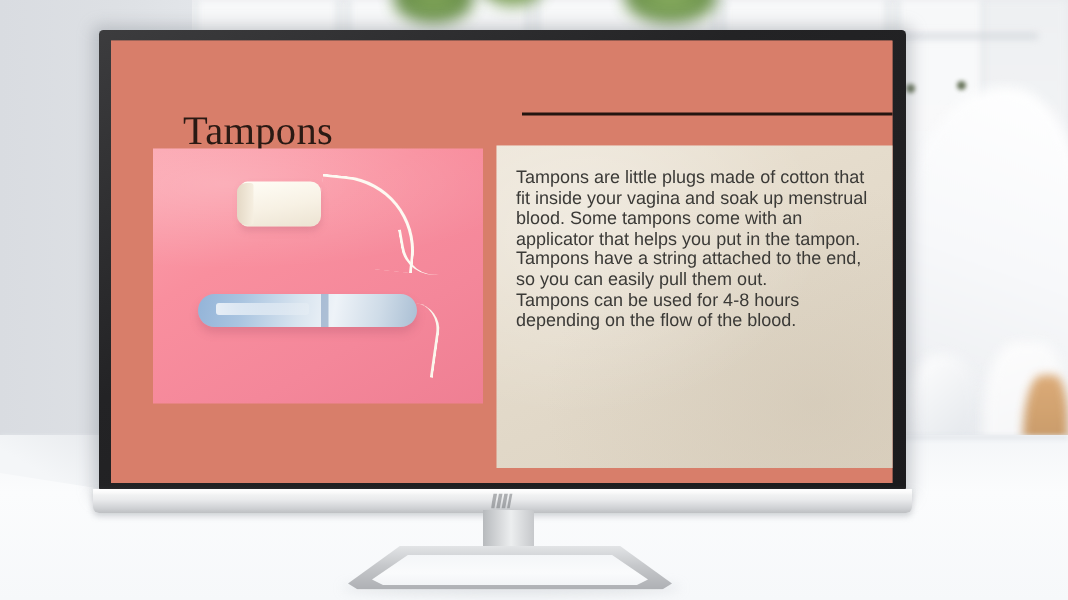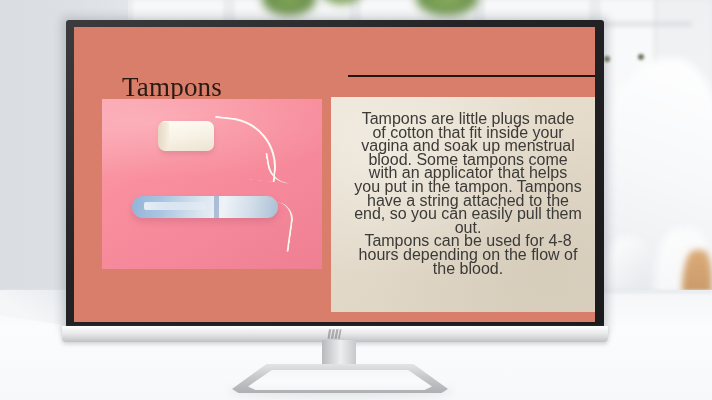--- a/index.html
+++ b/index.html
@@ -10,21 +10,20 @@
     overflow: hidden;
     background: #eef0f3;
     font-family: "Liberation Sans", sans-serif;
   }
 
   #scene {
     position: relative;
     width: 712px;
     height: 400px;
     overflow: hidden;
-    text-align: center;
   }
 
   
   .room {
     position: absolute;
     inset: 0;
     background: linear-gradient(180deg, #e8eaed 0%, #eceef1 40%, #f2f4f7 100%);
   }
   .wall-left {
     position: absolute;
@@ -266,23 +265,23 @@
   }
   .panel-grain {
     position: absolute;
     inset: 0;
     background:
       radial-gradient(ellipse at 20% 25%, rgba(255,255,255,0.35), rgba(255,255,255,0) 55%),
       radial-gradient(ellipse at 80% 80%, rgba(190,178,158,0.25), rgba(255,255,255,0) 60%);
   }
   .panel-text {
     position: relative;
-    padding: 15px 14px 0 23px;
+    padding: 15px 14px 0 13px;
     font-family: "Liberation Sans", sans-serif;
-    font-size: 16px;
+    font-size: 12px;
     line-height: 13.6px;
     color: #3b3a37;
     white-space: pre-wrap;
   }
 
   
   .chin {
     position: absolute;
     left: 62px; top: 326px;
     width: 546px; height: 16px;

